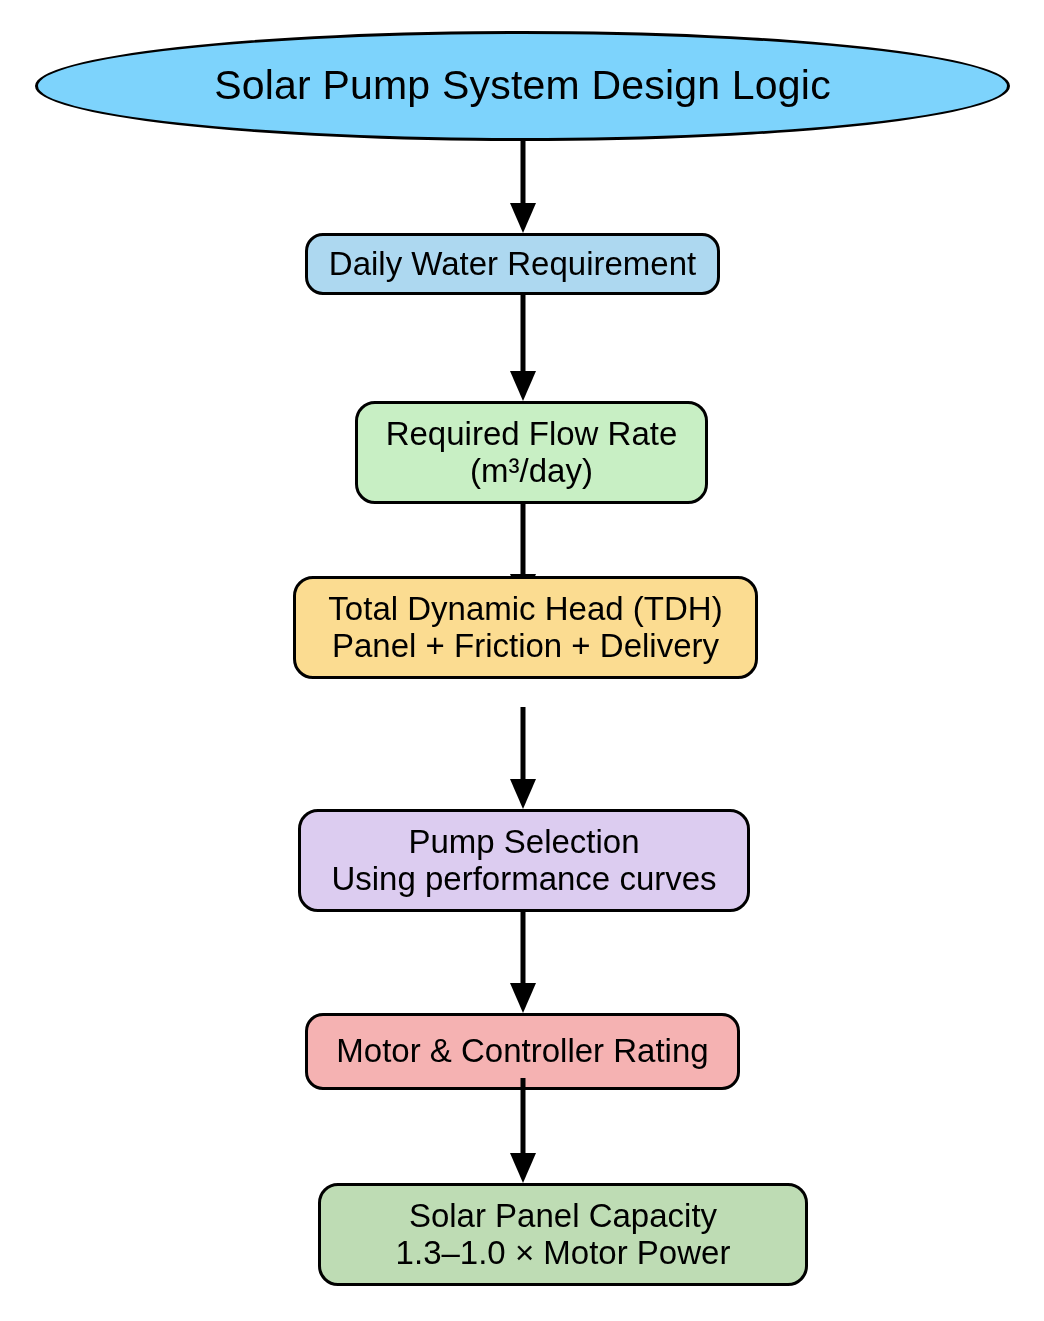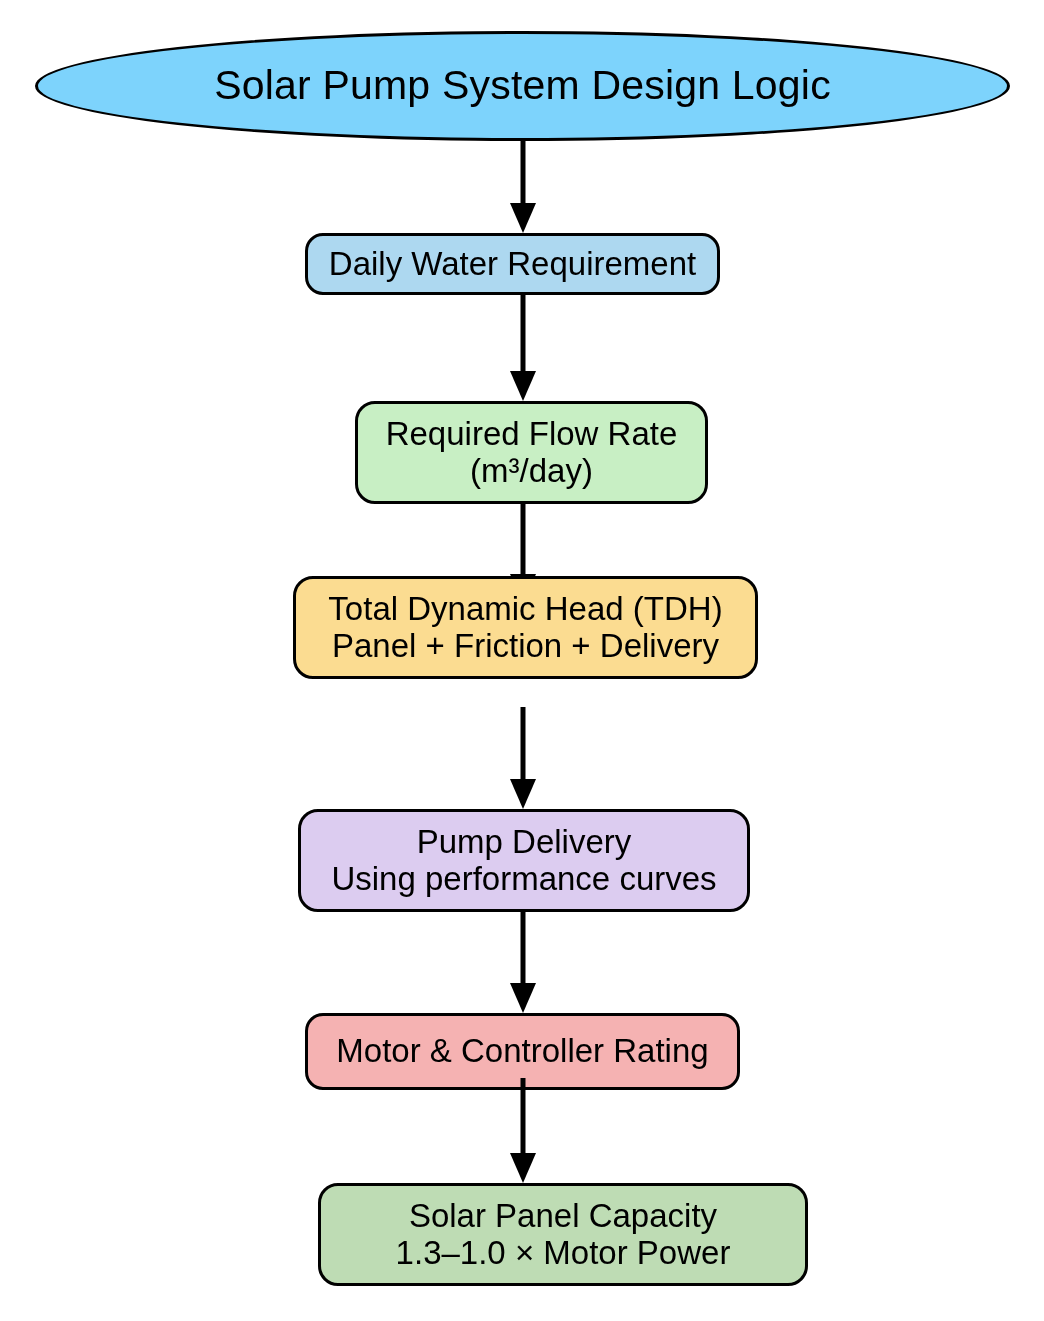--- a/index.html
+++ b/index.html
@@ -100,21 +100,21 @@
   </div>
 
   <div class="edge" style="left:505px; top:707px; width:36px; height:102px;">
     <svg width="36" height="102" viewBox="0 0 36 102">
       <line x1="18" y1="0" x2="18" y2="82" stroke="#000000" stroke-width="5"></line>
       <polygon points="18,102 5,72 31,72" fill="#000000"></polygon>
     </svg>
   </div>
 
   <div class="node node-box two-line" style="left:298px; top:809px; width:452px; height:103px; background:#DCCCF0;">
-    <span class="line">Pump Delivery</span>
+    <span class="line">Pump Selection</span>
     <span class="line">Using performance curves</span>
   </div>
 
   <div class="edge" style="left:505px; top:912px; width:36px; height:101px;">
     <svg width="36" height="101" viewBox="0 0 36 101">
       <line x1="18" y1="0" x2="18" y2="81" stroke="#000000" stroke-width="5"></line>
       <polygon points="18,101 5,71 31,71" fill="#000000"></polygon>
     </svg>
   </div>
 

